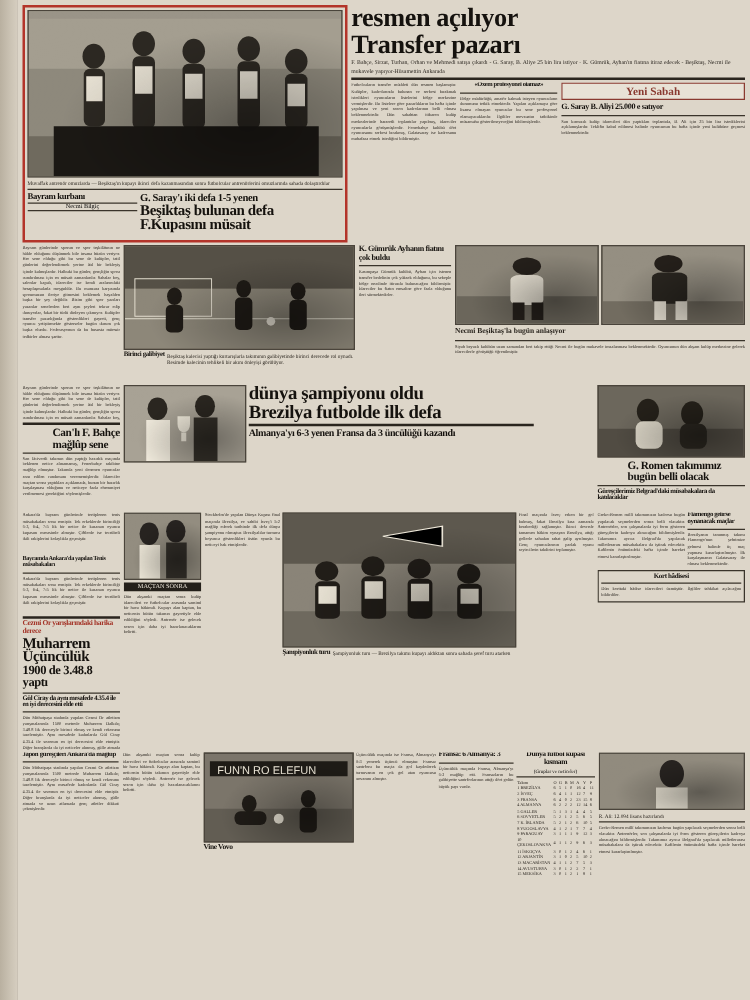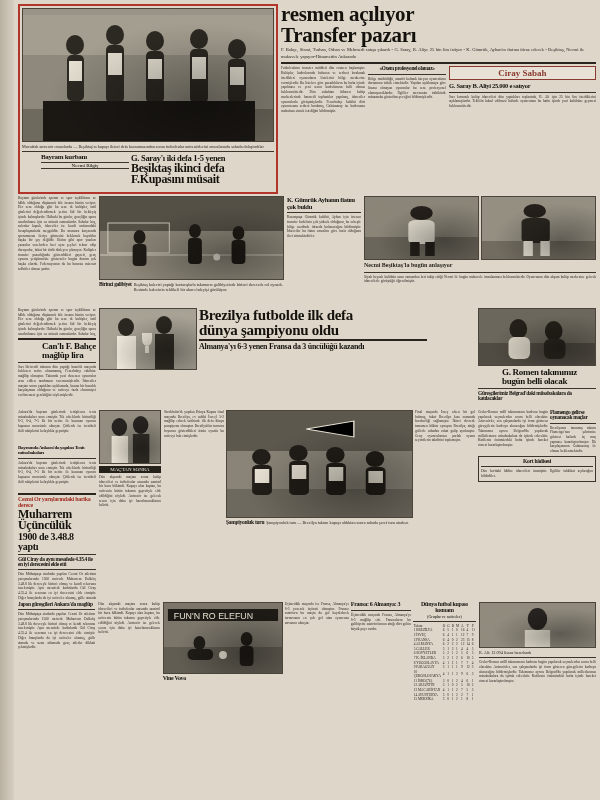--- a/index.html
+++ b/index.html
@@ -124,47 +124,47 @@
             <g fill="#1b1814">
               <rect x="20" y="92" width="212" height="40"></rect>
             </g>
             <g fill="#9a9488">
               <rect x="0" y="0" width="250" height="6"></rect>
             </g>
           </svg>
         </div>
         <div class="cap mt2">Muvaffak antrenör omuzlarda — Beşiktaş'ın kupayı ikinci defa kazanmasından sonra futbolcular antrenörlerini omuzlarında sahada dolaştırdılar</div>
         <div class="rule"></div>
-        <div class="flex gap2" style="flex:1;margin-left:19px;">
+        <div class="flex gap2" style="flex:1;">
           <div style="width:88px;" class="col">
             <div class="hl ttl-xs">Bayram kurbanı</div>
             <div class="center" style="font-size:5px;border-top:1px solid #3a342b;border-bottom:1px solid #3a342b;margin:1px 0;">Necmi Bilgiç</div>
           </div>
           <div style="flex:1;">
             <div class="hl" style="font-size:8.5px;">G. Saray'ı iki defa 1-5 yenen</div>
-            <div class="hl ttl-m">Beşiktaş ikinci defa</div>
+            <div class="hl ttl-m">Beşiktaş bulunan defa</div>
             <div class="hl ttl-m">F.Kupasını müsait</div>
           </div>
         </div>
       </div>
 
       <div style="flex:1;">
         <div class="hl ttl-xl">resmen açılıyor</div>
         <div class="hl ttl-xl">Transfer pazarı</div>
         <div class="body s4 mt2" style="text-align:left;font-size:4.6px;line-height:1.45;">F. Bahçe, Sirzat, Turhan, Orhan ve Mehmedi satışa çıkardı - G. Saray, B. Aliye 25 bin lira istiyor - K. Gümrük, Ayhan'ın fiatına itiraz edecek - Beşiktaş, Necmi ile mukavele yapıyor-Hüsamettin Ankarada</div>
         <div class="rule2"></div>
         <div class="flex gap3 mt2" style="height:90px;">
           <div style="width:84px;" class="col body">Futbolcuların transfer müddeti dün resmen başlamıştır. Kulüpler, kadrolarında bulunan ve serbest bırakmak istedikleri oyuncuların listelerini bölge merkezine vermişlerdir. Bu listelere göre pazarlıkların bu hafta içinde yapılması ve yeni sezon kadrolarının belli olması beklenmektedir. Dün sabahtan itibaren kulüp merkezlerinde hararetli toplantılar yapılmış, idareciler oyuncularla görüşmüşlerdir. Fenerbahçe kulübü dört oyuncusunu serbest bırakmış, Galatasaray ise kadrosunu muhafaza etmek istediğini bildirmiştir.</div>
           <div style="width:78px;" class="col">
             <div class="hl" style="font-size:5.2px;text-align:center;">«Oxem profesyonel olamaz»</div>
             <div class="rule"></div>
             <div class="body">Bölge müdürlüğü, amatör kalmak isteyen oyuncuların durumunu tetkik etmektedir. Yapılan açıklamaya göre lisansı olmayan oyuncular bu sene profesyonel olamayacaklardır. İlgililer mevzuatın tatbikinde müsamaha gösterilmeyeceğini bildirmişlerdir.</div>
           </div>
           <div style="flex:1;" class="col">
-            <div class="mast">Ciray Sabah</div>
+            <div class="mast">Yeni Sabah</div>
             <div class="hl mt2" style="font-size:6.5px;line-height:1.1;">G. Saray B. Aliyi 25.000 e satıyor</div>
             <div class="rule"></div>
             <div class="body">Sarı kırmızılı kulüp idarecileri dün yaptıkları toplantıda, B. Ali için 25 bin lira istediklerini açıklamışlardır. Teklifin kabul edilmesi halinde oyuncunun bu hafta içinde yeni kulübüne geçmesi beklenmektedir.</div>
           </div>
         </div>
       </div>
     </div>
 
     <div class="flex gap3 mt2" style="height:110px;">
 
@@ -230,41 +230,41 @@
         <div class="rule"></div>
         <div class="body">Siyah beyazlı kulübün uzun zamandan beri takip ettiği Necmi ile bugün mukavele imzalanması beklenmektedir. Oyuncunun dün akşam kulüp merkezine gelerek idarecilerle görüştüğü öğrenilmiştir.</div>
       </div>
     </div>
 
     <div class="flex gap3 mt2" style="height:100px;">
       <div style="width:78px;" class="col">
         <div class="body" style="height:28px;overflow:hidden;">Bayram günlerinde sporun ve spor teşkilâtının ne hâlde olduğunu düşünmek bile insana hüzün veriyor. Her sene olduğu gibi bu sene de kulüpler, tatil günlerini değerlendirmek yerine âtıl bir bekleyiş içinde kalmışlardır. Halbuki bu günler, gençliğin spora ısındırılması için en müsait zamanlardır. Sahalar boş, salonlar kapalı, idareciler ise kendi aralarındaki hesaplaşmalarla meşguldür. Bu manzara karşısında sporumuzun ileriye gitmesini beklemek hayalden başka bir şey değildir. Bizim gibi spor yazıları yazanlar senelerden beri aynı şeyleri tekrar edip duruyorlar, fakat bir türlü dinleyen çıkmıyor. Kulüpler transfer pazarlığında gösterdikleri gayreti, genç oyuncu yetiştirmekte gösterseler bugün durum çok başka olurdu. Federasyonun da bu hususta müessir tedbirler alması şarttır.</div>
         <div class="rule2"></div>
         <div class="hl ttl-s">Can'lı F. Bahçe</div>
-        <div class="hl ttl-s">mağlûp lira</div>
+        <div class="hl ttl-s">mağlûp sene</div>
         <div class="rule"></div>
         <div class="body" style="height:34px;overflow:hidden;">Sarı lâcivertli takımın dün yaptığı hazırlık maçında beklenen netice alınamamış, Fenerbahçe rakibine mağlûp olmuştur. Takımda yeni denenen oyuncular arzu edilen randımanı verememişlerdir. İdareciler maçtan sonra yaptıkları açıklamada, bunun bir hazırlık karşılaşması olduğunu ve neticeye fazla ehemmiyet verilmemesi gerektiğini söylemişlerdir.</div>
       </div>
 
       <div style="flex:1;">
         <div class="flex gap2">
           <div class="photo light" style="width:96px;height:60px;">
             <svg width="100%" height="100%" viewBox="0 0 96 60" preserveAspectRatio="none">
               <rect width="96" height="60" fill="#a8a295"></rect>
               <ellipse cx="26" cy="18" rx="8" ry="9" fill="#2a2620"></ellipse>
               <ellipse cx="64" cy="16" rx="8" ry="9" fill="#2a2620"></ellipse>
               <rect x="17" y="27" width="19" height="33" fill="#efe9db"></rect>
               <rect x="55" y="25" width="19" height="35" fill="#332f28"></rect>
               <path d="M42 24 h10 v6 q0 6 -5 7 q-5 -1 -5 -7 z" fill="#f2ecdd"></path>
               <rect x="45" y="37" width="4" height="7" fill="#f2ecdd"></rect>
             </svg>
           </div>
           <div style="flex:1;">
+            <div class="hl ttl-l">dünya şampiyonu oldu</div>
             <div class="hl ttl-l">Brezilya futbolde ilk defa</div>
-            <div class="hl ttl-l">dünya şampiyonu oldu</div>
             <div class="rule2"></div>
             <div class="hl" style="font-size:8px;">Almanya'yı 6-3 yenen Fransa da 3 üncülüğü kazandı</div>
           </div>
         </div>
       </div>
 
       <div style="width:118px;margin-left:48px;">
         <div class="photo dark" style="height:56px;">
           <svg width="100%" height="100%" viewBox="0 0 118 56" preserveAspectRatio="none">
             <rect width="118" height="56" fill="#6c675c"></rect>

